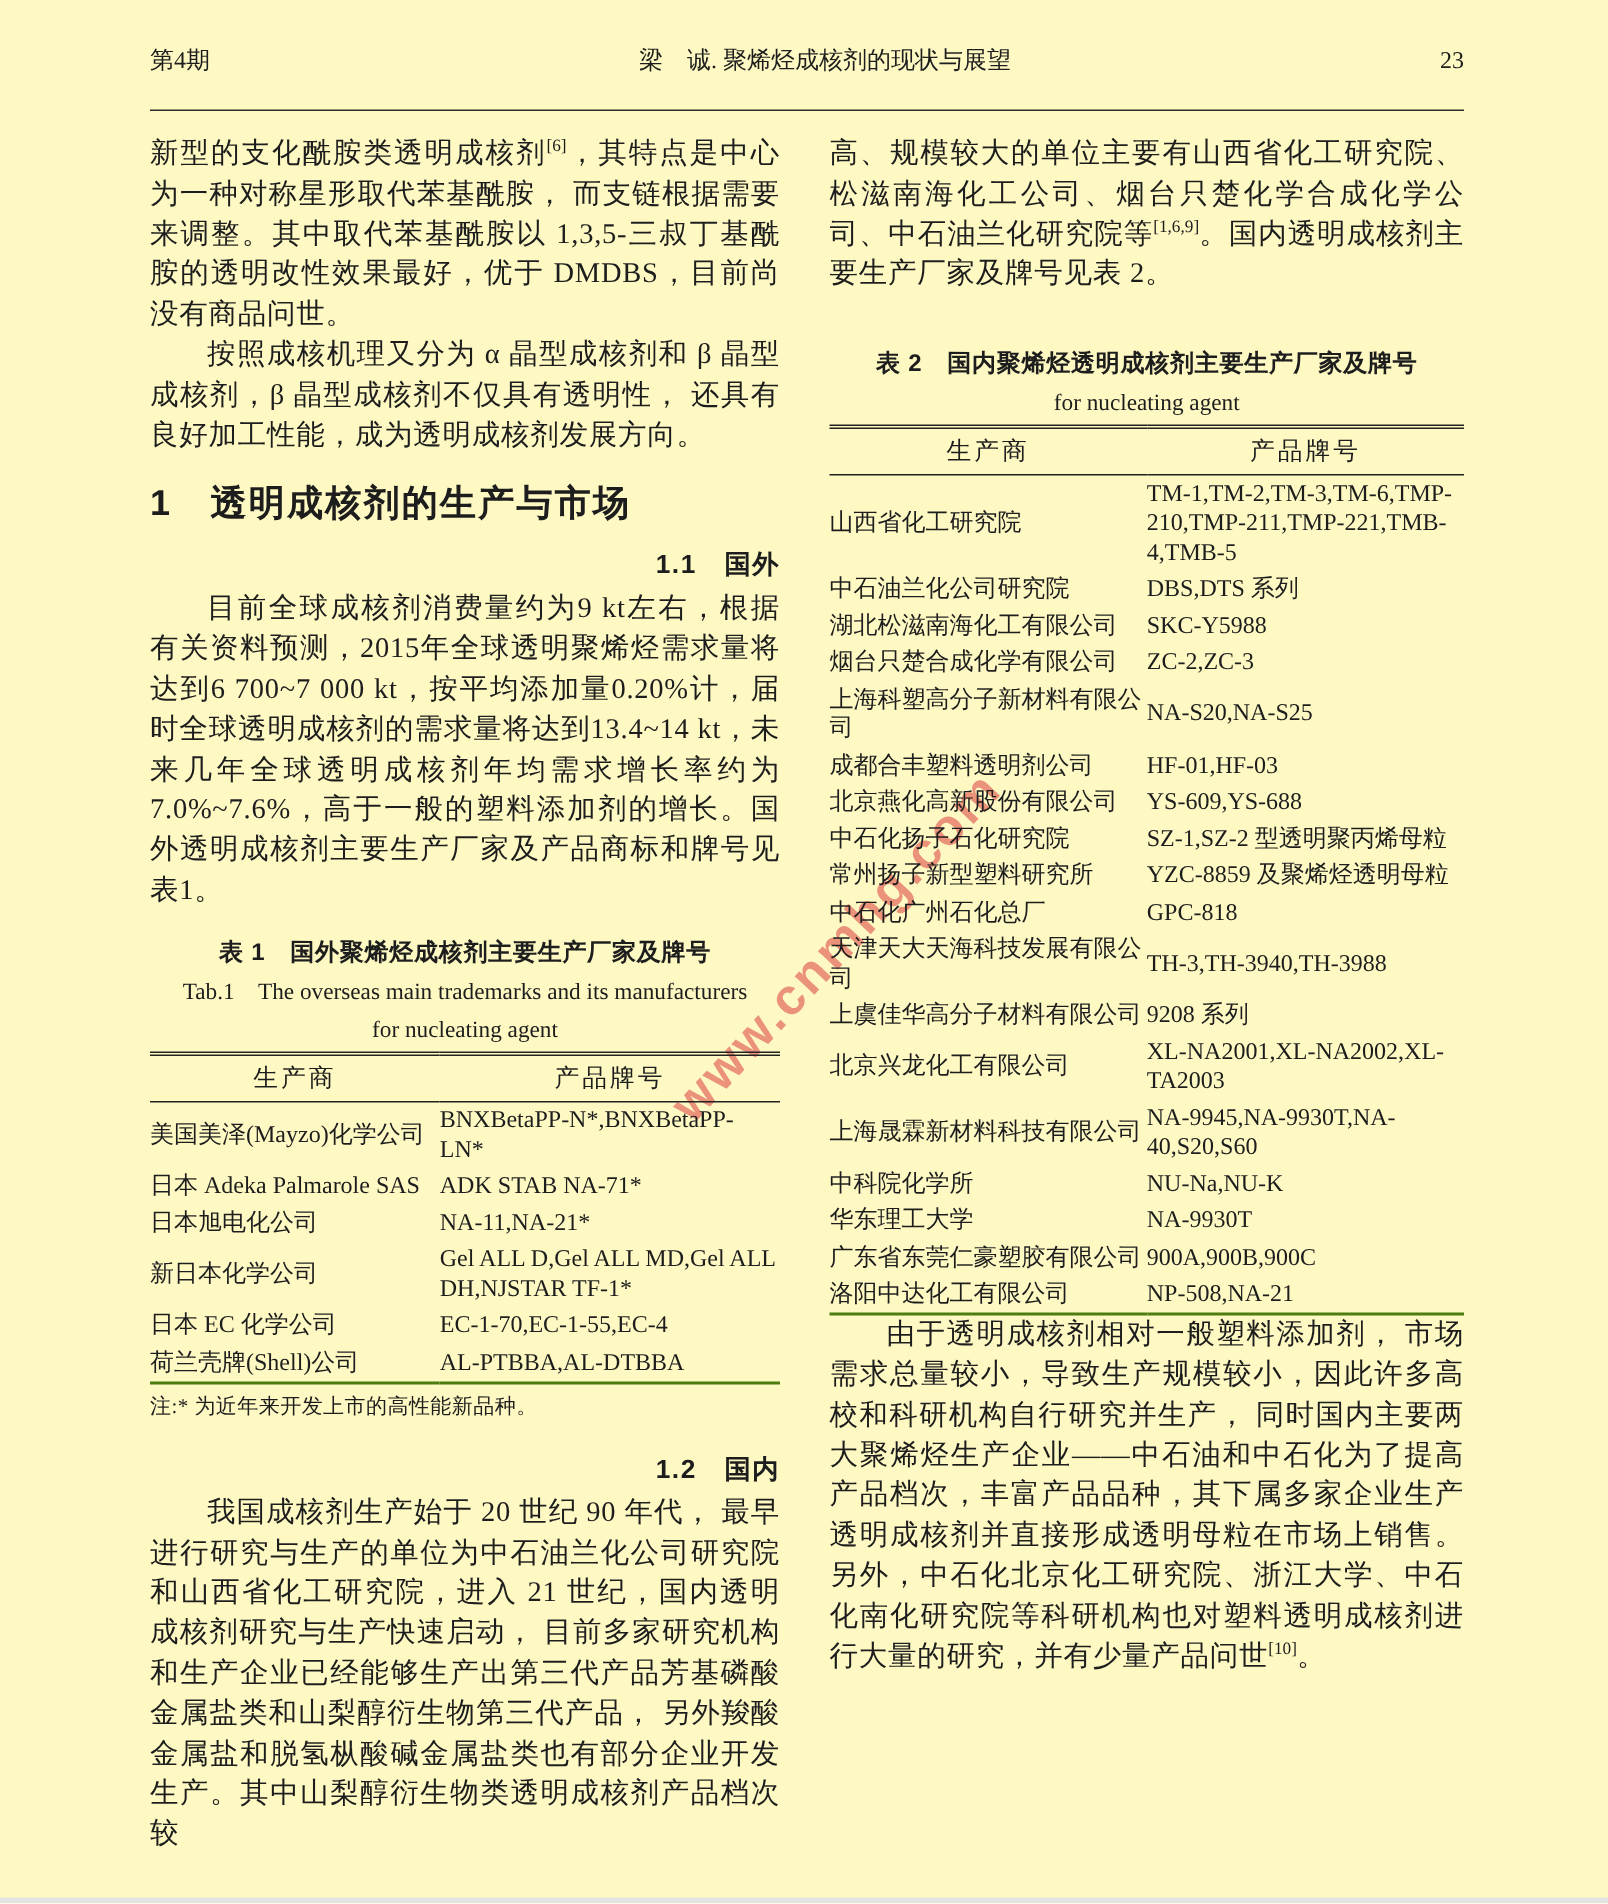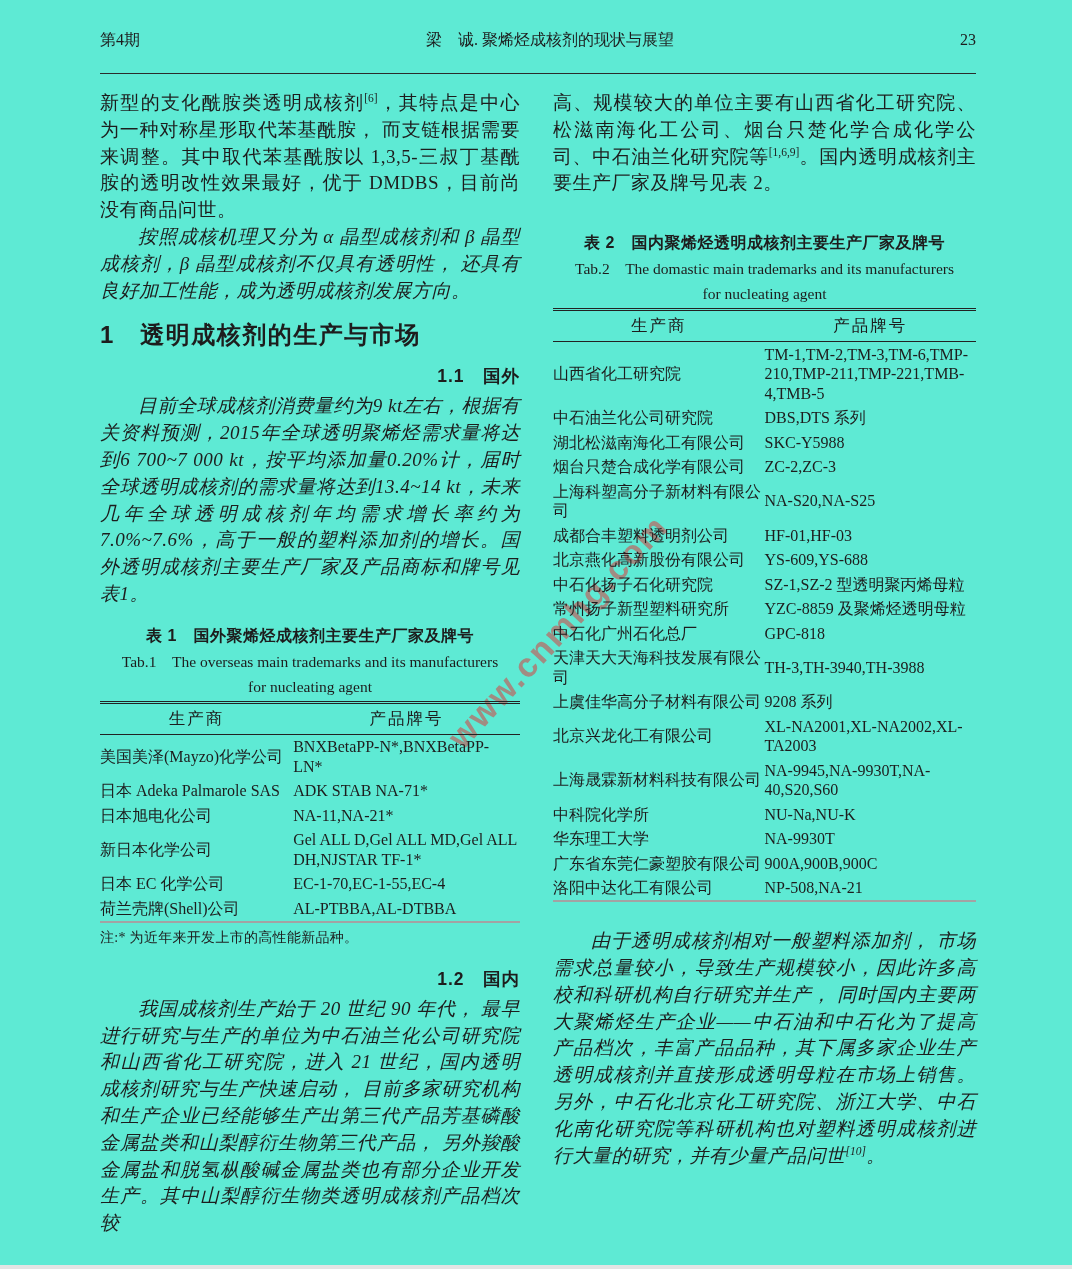--- a/index.html
+++ b/index.html
@@ -1,48 +1,48 @@
 <!DOCTYPE html>
 <html lang="zh"><head>
 <meta charset="utf-8">
 <style>
   html,body { margin:0; padding:0; background:#ffffff; }
   .page {
-    position:relative; width:1072px; height:1269px; background:#5eead4;
+    position:relative; width:1072px; height:1269px; background:#fef9c3;
     font-family:"Liberation Serif","DejaVu Serif",serif; color:#1d1d1d; overflow:hidden;
   }
   
   .pg-header {
     position:absolute; top:30px; left:100px; width:876px;
     display:flex; justify-content:space-between; align-items:baseline;
     font-size:16px;
   }
   .pg-header .mid { flex:1; text-align:center; }
   .header-rule {
     position:absolute; top:73px; left:100px; width:876px;
     border-top:1.5px solid #2b2b2b;
   }
   
   .col { position:absolute; top:90px; }
   .col-left  { left:100px; width:420px; }
   .col-right { left:553px; width:423px; }
 
   p.body { margin:0; font-size:19px; line-height:26.8px; text-align:justify; letter-spacing:0.5px; }
-  .indent { text-indent:2em;font-style:italic; }
+  .indent { text-indent:2em; }
   sup.ref { font-size:11.5px; line-height:0; vertical-align:super; letter-spacing:0; }
 
   h2.sec   { margin:15px 0 0 0; font-family:"Liberation Sans","DejaVu Sans",sans-serif; font-size:24px; font-weight:bold; letter-spacing:1.5px; }
   h3.subsec{ margin:13px 0 5px 0; font-family:"Liberation Sans","DejaVu Sans",sans-serif; font-size:17.5px; font-weight:bold; letter-spacing:1px;text-align:right; }
 
   .tbl-caption { margin-top:15px; text-align:center; }
   .cap-cn { font-family:"Liberation Sans","DejaVu Sans",sans-serif; font-weight:bold; font-size:16px; line-height:26px; letter-spacing:0.5px; }
   .cap-en { font-size:15.5px; line-height:25px; }
   .cap-mt { margin-top:33px; }
 
-  table.jt { width:100%; border-collapse:collapse; border-spacing:0; margin-top:2px; border-bottom:2px solid #a3a3a3; }
+  table.jt { width:100%; border-collapse:collapse; border-spacing:0; margin-top:2px; border-bottom:2px solid #4d7c0f; }
   table.jt th {
     font-weight:normal; font-size:16.5px; padding:4px 0;
     border-top:3px double #222; border-bottom:1px solid #222; text-align:center;
     letter-spacing:2px;
   }
   table.jt td { font-size:16px; line-height:19.5px; padding:2.5px 2px 2.5px 0; vertical-align:middle; text-align:left; }
   .note { margin-top:6px; font-size:14px; letter-spacing:0.3px; }
 
   .watermark {
     position:absolute; left:388px; top:612px; width:340px; text-align:center;
@@ -122,21 +122,20 @@
 
     <h3 class="subsec" style="margin-top:20px;margin-left:32px;">1.2　国内</h3>
     <p class="body indent">我国成核剂生产始于 20 世纪 90 年代， 最早进行研究与生产的单位为中石油兰化公司研究院和山西省化工研究院，进入 21 世纪，国内透明成核剂研究与生产快速启动， 目前多家研究机构和生产企业已经能够生产出第三代产品芳基磷酸金属盐类和山梨醇衍生物第三代产品， 另外羧酸金属盐和脱氢枞酸碱金属盐类也有部分企业开发生产。其中山梨醇衍生物类透明成核剂产品档次较</p>
   </div>
 
   <div class="col col-right">
     <p class="body"><span>高、规模较大的单位主要有山西省化工研究院、松滋南海化工公司、烟台只楚化学合成化学公司、中石油兰化研究院等</span><sup class="ref">[1,6,9]</sup><span>。国内透明成核剂主要生产厂家及牌号见表 2。</span></p>
 
     <div class="tbl-caption cap-mt">
       <div class="cap-cn">表 2　国内聚烯烃透明成核剂主要生产厂家及牌号</div>
-      <div class="cap-en">Tab.2　The domastic main trademarks and its manufacturers</div>
       <div class="cap-en">for nucleating agent</div>
     </div>
 
     <table class="jt">
       <colgroup>
           <col style="width:50%">
           <col style="width:50%">
         </colgroup>
       <thead>
         <tr>
@@ -213,17 +212,17 @@
             <td>广东省东莞仁豪塑胶有限公司</td>
             <td>900A,900B,900C</td>
           </tr>
         <tr>
             <td>洛阳中达化工有限公司</td>
             <td>NP-508,NA-21</td>
           </tr>
       </tbody>
     </table>
 
-    <p class="body indent" style="margin-top:26px;"><span>由于透明成核剂相对一般塑料添加剂， 市场需求总量较小，导致生产规模较小，因此许多高校和科研机构自行研究并生产， 同时国内主要两大聚烯烃生产企业——中石油和中石化为了提高产品档次，丰富产品品种，其下属多家企业生产透明成核剂并直接形成透明母粒在市场上销售。另外，中石化北京化工研究院、浙江大学、中石化南化研究院等科研机构也对塑料透明成核剂进行大量的研究，并有少量产品问世</span><sup class="ref">[10]</sup><span>。</span></p>
+    <p class="body indent" style=""><span>由于透明成核剂相对一般塑料添加剂， 市场需求总量较小，导致生产规模较小，因此许多高校和科研机构自行研究并生产， 同时国内主要两大聚烯烃生产企业——中石油和中石化为了提高产品档次，丰富产品品种，其下属多家企业生产透明成核剂并直接形成透明母粒在市场上销售。另外，中石化北京化工研究院、浙江大学、中石化南化研究院等科研机构也对塑料透明成核剂进行大量的研究，并有少量产品问世</span><sup class="ref">[10]</sup><span>。</span></p>
   </div>
 
   <div class="bottom-edge"></div>
 </div>
 
 </body></html>

